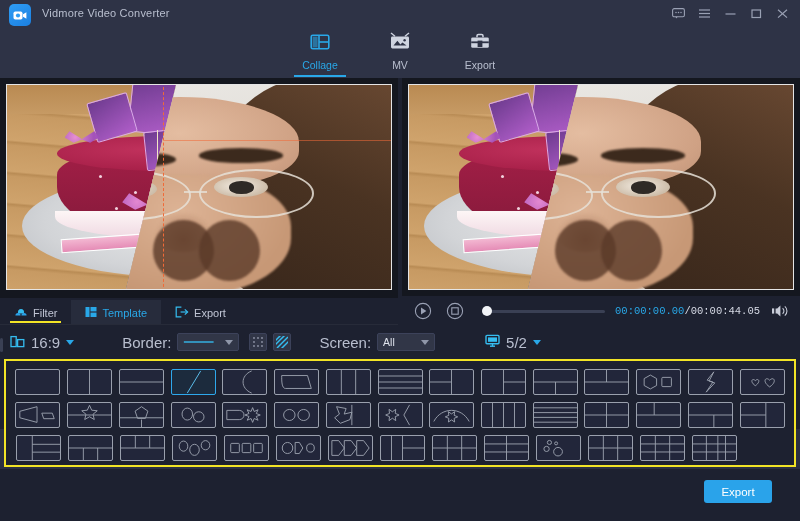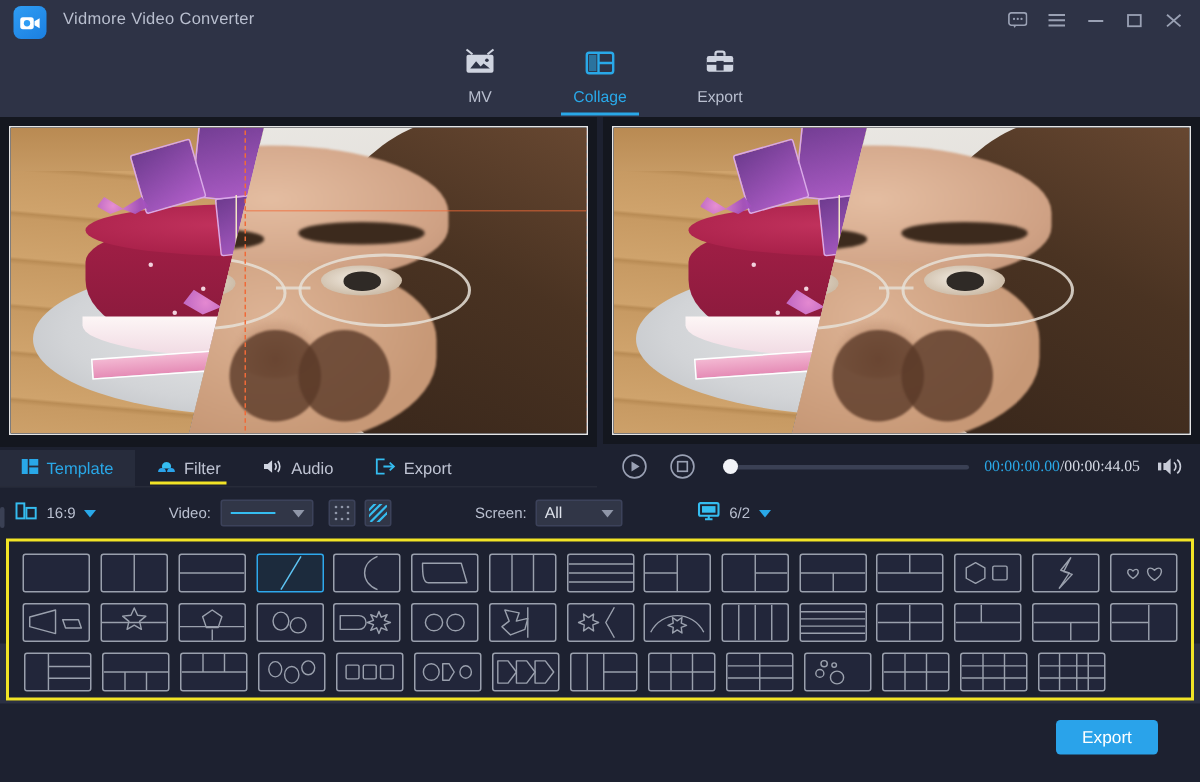--- a/index.html
+++ b/index.html
@@ -168,21 +168,21 @@
   .cropline{ position:absolute; background:#f06a38; }
 
   
   .playerbar{
     position:absolute; left:402px; top:296px; width:398px; height:30px; background:#1d2130;
     display:flex; align-items:center;
   }
   .pbtn{ width:22px; height:22px; margin-left:10px; display:flex; align-items:center; justify-content:center; cursor:pointer; color:#9aa1b4; }
   .track{ position:relative; flex:1; margin:0 10px 0 16px; height:3px; background:#3a4054; border-radius:2px; }
   .track .knob{ position:absolute; left:0; top:-3.5px; width:10px; height:10px; border-radius:50%; background:#f2f4f8; }
-  .timecode{ font-size:10.5px; white-space:nowrap; font-family:Liberation Serif, serif; }
+  .timecode{ font-size:10.5px; white-space:nowrap; font-family:Liberation Mono, monospace; }
   .timecode .cur{ color:#29a8e8; }
   .timecode .tot{ color:#d6dae5; }
   .volbtn{ width:26px; height:22px; margin:0 6px 0 8px; display:flex; align-items:center; justify-content:center; cursor:pointer; color:#c8ccd8; }
 
   
   .tabstrip{
     position:absolute; left:0; top:300px; width:398px; height:25px;
     display:flex; align-items:center; background:#1d2130;
   }
   .tab{
@@ -192,21 +192,21 @@
   .tab.active{ background:#272c3c; color:#29a8e8; }
   .tab .hl{ position:absolute; left:10px; right:10px; bottom:2px; height:2.5px; background:#f2e426; }
   .tabsep{ position:absolute; left:0; top:324px; width:398px; height:1px; background:#272b39; }
 
   
   .optbar{
     position:absolute; left:0; top:326px; width:800px; height:32px; background:#1d2130;
     display:flex; align-items:center;
   }
   .ob-group{ display:flex; align-items:center; gap:6px; }
-  .ob-lab{ color:#b9bfcf; font-size:10px; }
+  .ob-lab{ color:#b9bfcf; font-size:15px; }
   .caret{ width:0;height:0;border-left:4.5px solid transparent;border-right:4.5px solid transparent;border-top:5px solid #29a8e8; }
   .caret.grey{ border-top-color:#8f96a8; }
   .dropdown{
     height:18px; background:#313647; border:1px solid #3c425a; border-radius:2px;
     display:flex; align-items:center; justify-content:space-between; padding:0 5px; gap:8px;
     cursor:pointer; color:#dfe3ec; font-size:10.5px;
   }
   .sqbtn{
     width:18px; height:18px; background:#313647; border:1px solid #3c425a; border-radius:2px;
     display:flex; align-items:center; justify-content:center; cursor:pointer;
@@ -288,44 +288,44 @@
               <line x1="2" y1="1.8" x2="11" y2="9.6"></line>
               <line x1="11" y1="1.8" x2="2" y2="9.6"></line>
             </g>
           </svg>
       </div>
     </div>
 
     <div class="mainnav">
 
 
+      <div class="navitem active">
+        <div class="ni-ico">
+          <svg width="22" height="22" viewBox="0 0 22 22">
+            <rect x="2.2" y="4.2" width="17.6" height="13.6" rx="1.6" fill="none" stroke="#29a8e8" stroke-width="1.6"></rect>
+            <line x1="10" y1="4.2" x2="10" y2="17.8" stroke="#29a8e8" stroke-width="1.6"></line>
+            <line x1="10" y1="11" x2="19.8" y2="11" stroke="#29a8e8" stroke-width="1.6"></line>
+            <rect x="3.6" y="5.6" width="5" height="10.8" fill="#29a8e8" opacity=".55"></rect>
+          </svg>
+        </div>
+        <div class="ni-lab">Collage</div>
+        <div class="underline"></div>
+      </div>
+
       <div class="navitem">
         <div class="ni-ico">
           <svg width="22" height="22" viewBox="0 0 22 22">
             <rect x="2" y="5.5" width="18" height="12" rx="1.4" fill="#cfd4e0"></rect>
             <path d="M2 2 L6 5.2" stroke="#cfd4e0" stroke-width="1.4"></path>
             <path d="M20 2 L16 5.2" stroke="#cfd4e0" stroke-width="1.4"></path>
             <path d="M4.5 14.6 L8.4 9.8 L11.4 13.4 L13.4 11.4 L17.6 14.6 Z" fill="#2e3346"></path>
             <circle cx="15.6" cy="9.2" r="1.2" fill="#2e3346"></circle>
           </svg>
         </div>
         <div class="ni-lab">MV</div>
-      </div>
-
-      <div class="navitem active">
-        <div class="ni-ico">
-          <svg width="22" height="22" viewBox="0 0 22 22">
-            <rect x="2.2" y="4.2" width="17.6" height="13.6" rx="1.6" fill="none" stroke="#29a8e8" stroke-width="1.6"></rect>
-            <line x1="10" y1="4.2" x2="10" y2="17.8" stroke="#29a8e8" stroke-width="1.6"></line>
-            <line x1="10" y1="11" x2="19.8" y2="11" stroke="#29a8e8" stroke-width="1.6"></line>
-            <rect x="3.6" y="5.6" width="5" height="10.8" fill="#29a8e8" opacity=".55"></rect>
-          </svg>
-        </div>
-        <div class="ni-lab">Collage</div>
-        <div class="underline"></div>
       </div>
 
       <div class="navitem">
         <div class="ni-ico">
           <svg width="22" height="22" viewBox="0 0 22 22">
             <path d="M8 6.2 V4.8 a1.4 1.4 0 0 1 1.4-1.4 h3.2 A1.4 1.4 0 0 1 14 4.8 V6.2" fill="none" stroke="#cfd4e0" stroke-width="1.5"></path>
             <rect x="2.2" y="6.4" width="17.6" height="10.4" rx="1.4" fill="#cfd4e0"></rect>
             <rect x="8.6" y="9.6" width="4.8" height="6.4" fill="#2e3346"></rect>
             <rect x="2.2" y="10.4" width="17.6" height="1.8" fill="#2e3346"></rect>
           </svg>
@@ -457,53 +457,43 @@
             <div class="fs-nostril" style="left:38%"></div>
             <div class="fs-nostril" style="left:50%"></div>
           </div>
         </div>
       </div>
     </div>
   </div>
 
   <div class="tabstrip">
 
+    <div class="tab">
+      <span>
+        <svg width="14" height="12" viewBox="0 0 14 12">
+            <path d="M4.2 7.4 A3.1 3.1 0 1 1 9.8 7.4 Z" fill="#35bdf0"></path>
+            <path d="M1.4 9.6 A2.6 2.6 0 0 1 6.6 9.6 Z" fill="#2aa3ea"></path>
+            <path d="M7.4 9.6 A2.6 2.6 0 0 1 12.6 9.6 Z" fill="#2aa3ea"></path>
+          </svg>
+      </span>
+      <span>Filter</span>
+      <span class="hl"></span>
+    </div>
+
     <div class="tab active">
       <span>
         <svg width="12" height="12" viewBox="0 0 12 12">
             <rect x="0.5" y="1" width="4" height="10" fill="#29a8e8"></rect>
             <rect x="5.5" y="1" width="6" height="4.4" fill="#29a8e8"></rect>
             <rect x="5.5" y="6.6" width="6" height="4.4" fill="#29a8e8"></rect>
           </svg>
       </span>
       <span>Template</span>
     </div>
 
-    <div class="tab">
-      <span>
-        <svg width="14" height="12" viewBox="0 0 14 12">
-            <path d="M4.2 7.4 A3.1 3.1 0 1 1 9.8 7.4 Z" fill="#35bdf0"></path>
-            <path d="M1.4 9.6 A2.6 2.6 0 0 1 6.6 9.6 Z" fill="#2aa3ea"></path>
-            <path d="M7.4 9.6 A2.6 2.6 0 0 1 12.6 9.6 Z" fill="#2aa3ea"></path>
-          </svg>
-      </span>
-      <span>Filter</span>
-      <span class="hl"></span>
-    </div>
-
-    <div class="tab">
-      <span>
-        <svg width="14" height="12" viewBox="0 0 14 12">
-            <path d="M1 4.4 H3.4 L6.4 1.8 V10.2 L3.4 7.6 H1 Z" fill="#cfd4e0"></path>
-            <path d="M8.2 3.8 a3.4 3.4 0 0 1 0 4.4" fill="none" stroke="#cfd4e0" stroke-width="1.1"></path>
-            <path d="M10.2 2.4 a5.6 5.6 0 0 1 0 7.2" fill="none" stroke="#cfd4e0" stroke-width="1.1"></path>
-          </svg>
-      </span>
-      <span>Audio</span>
-    </div>
 
     <div class="tab">
       <span>
         <svg width="14" height="12" viewBox="0 0 14 12">
             <path d="M6.4 1.2 H1.2 V10.8 H6.4" fill="none" stroke="#35bdf0" stroke-width="1.2"></path>
             <line x1="5.6" y1="6" x2="12.4" y2="6" stroke="#35bdf0" stroke-width="1.2"></line>
             <path d="M9.8 3.4 L12.6 6 L9.8 8.6" fill="none" stroke="#35bdf0" stroke-width="1.2"></path>
           </svg>
       </span>
       <span>Export</span>
@@ -547,21 +537,21 @@
         <svg width="15" height="15" viewBox="0 0 15 15">
             <rect x="1" y="2.6" width="5.2" height="10" fill="none" stroke="#35bdf0" stroke-width="1.3"></rect>
             <rect x="7.6" y="5.6" width="6.2" height="7" fill="none" stroke="#35bdf0" stroke-width="1.3"></rect>
           </svg>
       </span>
       <span class="ob-lab">16:9</span>
       <span class="caret"></span>
     </div>
 
     <div class="ob-group" style="margin-left:48px">
-      <span class="ob-lab">Video:</span>
+      <span class="ob-lab">Border:</span>
       <div class="dropdown" style="width:62px">
         <svg width="40" height="8" viewBox="0 0 40 8">
             <line x1="1" y1="4" x2="36" y2="4" stroke="#35bdf0" stroke-width="1.6"></line>
           </svg>
         <span class="caret grey"></span>
       </div>
       <div class="sqbtn" style="margin-left:4px">
         <svg width="12" height="12" viewBox="0 0 12 12">
             <g fill="#8f96a8">
               <circle cx="2" cy="2" r=".9"></circle>
@@ -580,38 +570,38 @@
             <g stroke="#35bdf0" stroke-width="1.5">
               <line x1="-1" y1="5" x2="5" y2="-1"></line>
               <line x1="-1" y1="9" x2="9" y2="-1"></line>
               <line x1="1" y1="12" x2="12" y2="1"></line>
               <line x1="5" y1="13" x2="13" y2="5"></line>
             </g>
           </svg>
       </div>
     </div>
 
-    <div class="ob-group" style="margin-left:56px">
+    <div class="ob-group" style="margin-left:28px">
       <span class="ob-lab">Screen:</span>
       <div class="dropdown" style="width:58px">
         <span>All</span>
         <span class="caret grey"></span>
       </div>
     </div>
 
     <div class="ob-group" style="margin-left:50px">
       <span>
         <svg width="15" height="14" viewBox="0 0 15 14">
             <rect x="1" y="1.4" width="13" height="8.4" rx="1" fill="none" stroke="#35bdf0" stroke-width="1.4"></rect>
             <rect x="3" y="3.4" width="9" height="4.4" fill="#35bdf0"></rect>
             <line x1="5" y1="12.2" x2="10" y2="12.2" stroke="#35bdf0" stroke-width="1.4"></line>
             <line x1="7.5" y1="9.8" x2="7.5" y2="12.2" stroke="#35bdf0" stroke-width="1.4"></line>
           </svg>
       </span>
-      <span class="ob-lab">6/2</span>
+      <span class="ob-lab">5/2</span>
       <span class="caret"></span>
     </div>
   </div>
 
   <div class="gridwrap">
     <div class="grid" id="template-grid">
         <div class="trow">
           <div class="tcell">
             <div class="tmpl">
               <svg viewBox="0 0 45 26" preserveAspectRatio="none"></svg>

